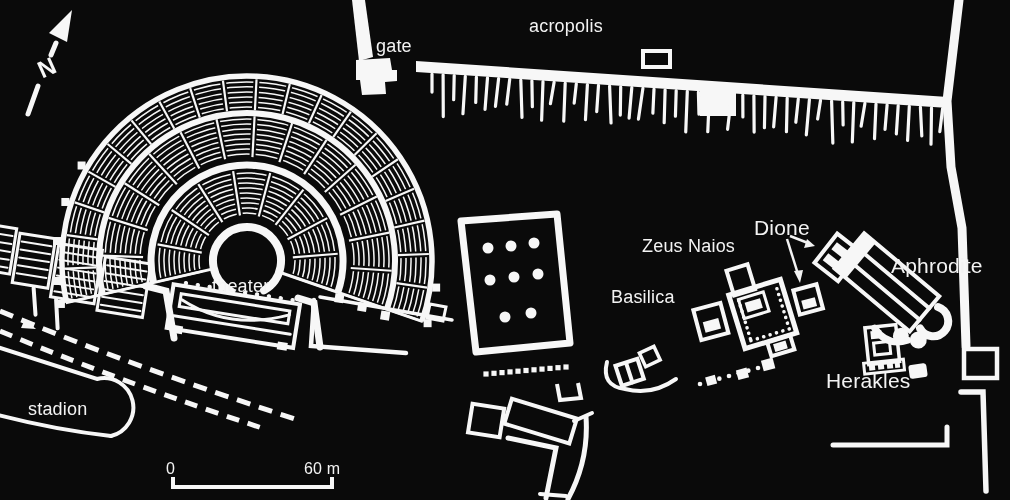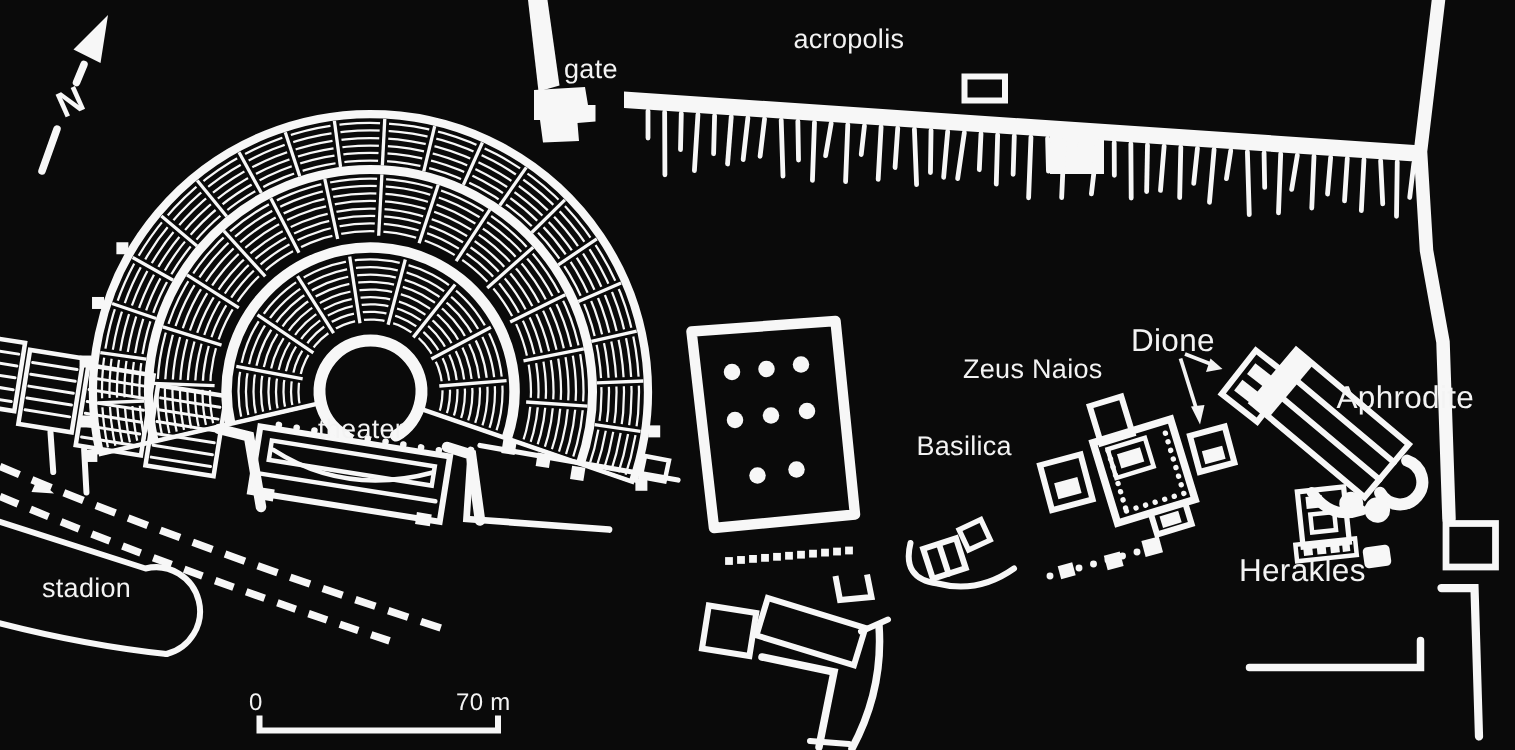--- a/index.html
+++ b/index.html
@@ -440,17 +440,17 @@
 </svg>
 
 <span class="lbl" style="left:376px;top:36px">gate</span>
 <span class="lbl" style="left:529px;top:16px">acropolis</span>
 <span class="lbl s17" style="left:754px;top:216px">Dione</span>
 <span class="lbl" style="left:642px;top:236px">Zeus Naios</span>
 <span class="lbl s17" style="left:891px;top:254px">Aphrodite</span>
 <span class="lbl" style="left:611px;top:287px">Basilica</span>
 <span class="lbl" style="left:212px;top:276px">theater</span>
 <span class="lbl s17" style="left:826px;top:369px">Herakles</span>
-<span class="lbl" style="left:28px;top:382px">stadion</span>
+<span class="lbl" style="left:28px;top:399px">stadion</span>
 <span class="lbl s16" style="left:166px;top:460px">0</span>
-<span class="lbl s16" style="left:304px;top:460px">70 m</span>
+<span class="lbl s16" style="left:304px;top:460px">60 m</span>
 
 </div>
 
 </body></html>

